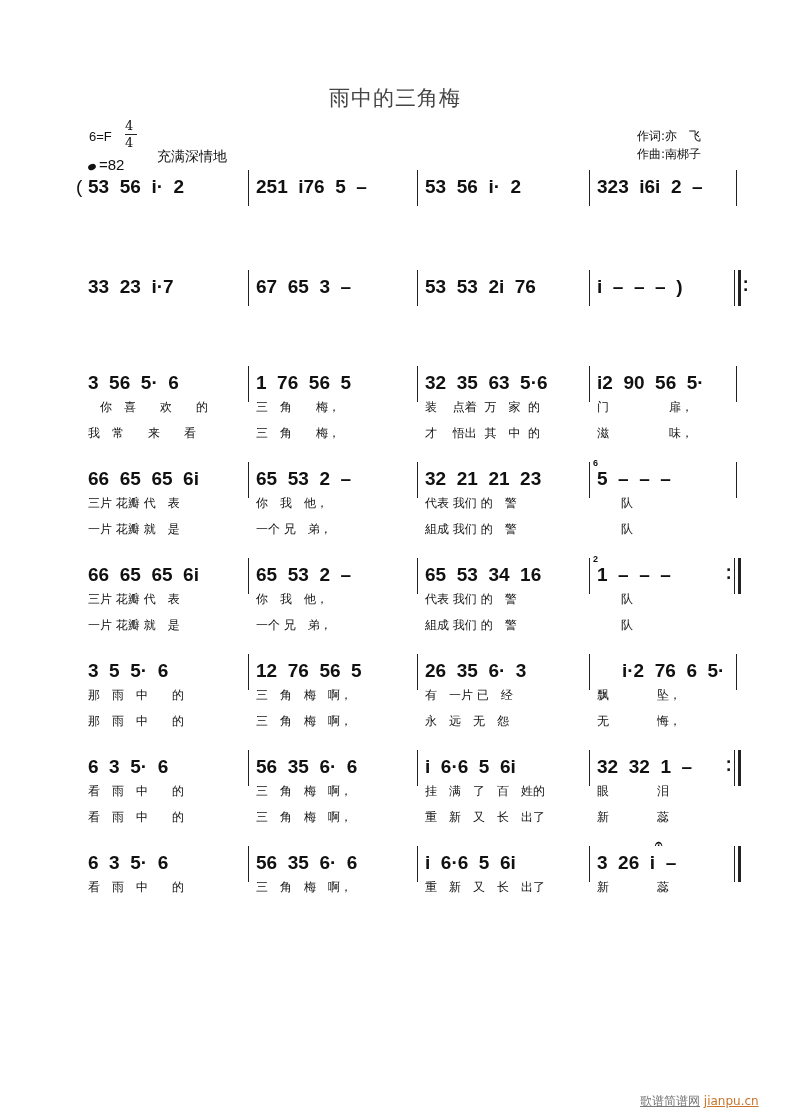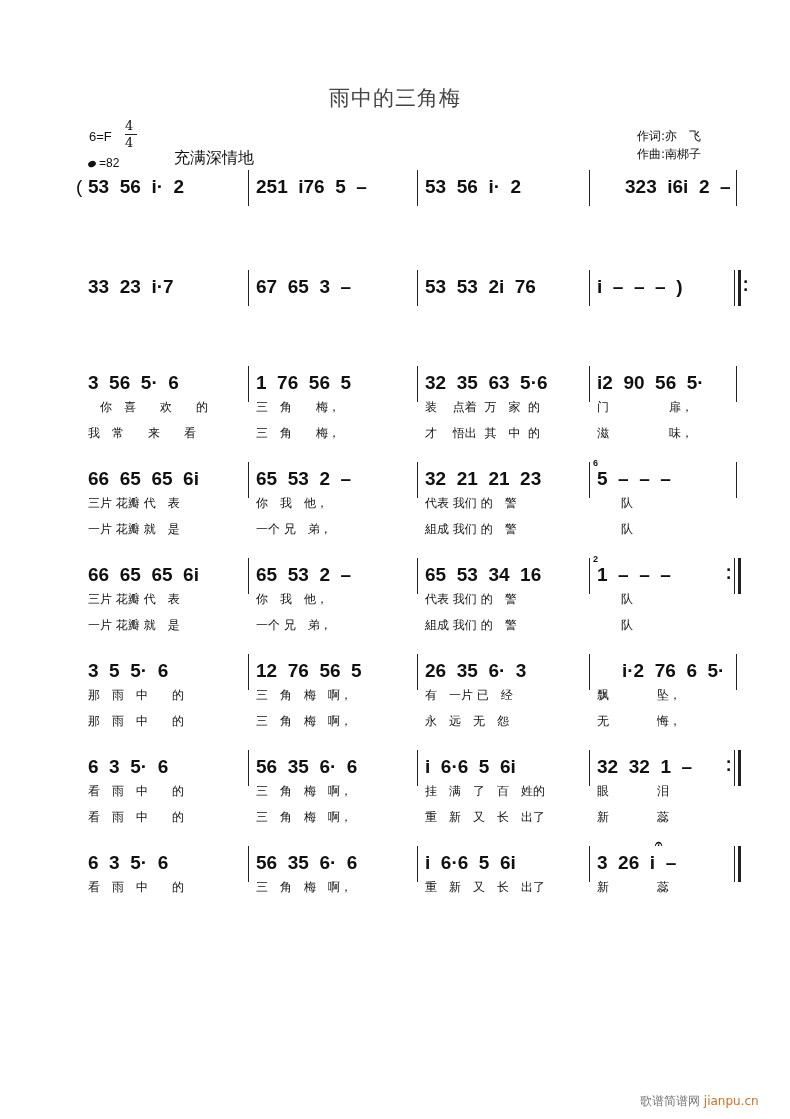--- a/index.html
+++ b/index.html
@@ -1,32 +1,32 @@
 <!DOCTYPE html>
 <html><head>
 <meta charset="utf-8">
 <style>
   html,body{margin:0;padding:0;background:#fff;}
   body{width:790px;height:1119px;position:relative;overflow:hidden;font-family:"DejaVu Sans",sans-serif;color:#111;}
   .title{position:absolute;top:84px;left:0;width:790px;text-align:center;font-family:"DejaVu Serif",serif;font-size:21px;color:#444;letter-spacing:1px;}
   .key{position:absolute;left:89px;top:129px;font-family:"Liberation Sans",sans-serif;font-size:13px;}
   .meter{position:absolute;left:125px;top:119px;font-family:"DejaVu Serif",serif;font-size:13px;text-align:left;line-height:14px;}
   .meter .line{display:block;border-top:1px solid #222;width:12px;margin:1px auto;}
-  .tempo{position:absolute;left:88px;top:156px;font-family:"Liberation Sans",sans-serif;font-size:12px;}
+  .tempo{position:absolute;left:88px;top:156px;font-family:"Liberation Sans",sans-serif;font-size:15px;}
   .tempo .note{display:inline-block;width:8px;height:6px;background:#111;border-radius:50%;transform:rotate(-25deg);margin-right:3px;}
-  .expr{position:absolute;left:174px;top:148px;font-size:16px;}
+  .expr{position:absolute;left:157px;top:148px;font-size:14px;}
   .credits{position:absolute;left:637px;top:127px;font-size:12px;line-height:18px;}
   .system{position:absolute;left:0;width:790px;}
   .bar{position:absolute;width:1px;background:#222;}
   .bar.thick{width:3px;}
   .notes{position:absolute;top:0;white-space:nowrap;font-family:"Liberation Sans",sans-serif;font-weight:bold;font-size:19px;}
   .lyr{position:absolute;font-size:12px;white-space:nowrap;}
   .ul1{border-bottom:1.5px solid #222;padding-bottom:1px;}
   .watermark{position:absolute;left:640px;top:1093px;font-size:12px;color:#777;}
-  .watermark span{color:#c8742a;}
+  .watermark span{color:#c8742a;text-decoration:underline;}
   .repeat-dots{position:absolute;font-weight:bold;font-size:14px;line-height:8px;}
   .paren{position:absolute;font-size:19px;font-family:"Liberation Sans",sans-serif;}
   .grace{position:absolute;font-size:9px;font-family:"Liberation Sans",sans-serif;font-weight:bold;}
 </style>
 </head>
 <body>
 
 <div class="title">雨中的三角梅</div>
 <div class="key">6=F</div>
 <div class="meter">
@@ -43,21 +43,21 @@
 
 <div id="score">
     <div class="system" style="top: 176px;">
       <div class="paren" style="left: 76px; top: 0px;">(</div>
       <div class="notes ul1" style="left: 88px; white-space: pre; border-bottom: none;">53  56  i·  2</div>
       <div class="bar" style="left: 248px; top: -6px; height: 36px;"></div>
       <div class="notes ul1" style="left: 256px; white-space: pre; border-bottom: none;">251  i76  5  –</div>
       <div class="bar" style="left: 417px; top: -6px; height: 36px;"></div>
       <div class="notes ul1" style="left: 425px; white-space: pre; border-bottom: none;">53  56  i·  2</div>
       <div class="bar" style="left: 589px; top: -6px; height: 36px;"></div>
-      <div class="notes ul1" style="left: 597px; white-space: pre; border-bottom: none; margin-left: 28px;">323  i6i  2  –</div>
+      <div class="notes ul1" style="left: 597px; white-space: pre; border-bottom: none;">323  i6i  2  –</div>
       <div class="bar" style="left: 736px; top: -6px; height: 36px;"></div>
     </div>
     <div class="system" style="top: 276px;">
       <div class="notes ul1" style="left: 88px; white-space: pre; border-bottom: none;">33  23  i·7</div>
       <div class="bar" style="left: 248px; top: -6px; height: 36px;"></div>
       <div class="notes ul1" style="left: 256px; white-space: pre; border-bottom: none;">67  65  3  –</div>
       <div class="bar" style="left: 417px; top: -6px; height: 36px;"></div>
       <div class="notes ul1" style="left: 425px; white-space: pre; border-bottom: none;">53  53  2i  76</div>
       <div class="bar" style="left: 589px; top: -6px; height: 36px;"></div>
       <div class="notes ul1" style="left: 597px; white-space: pre; border-bottom: none;">i  –  –  –  )</div>

